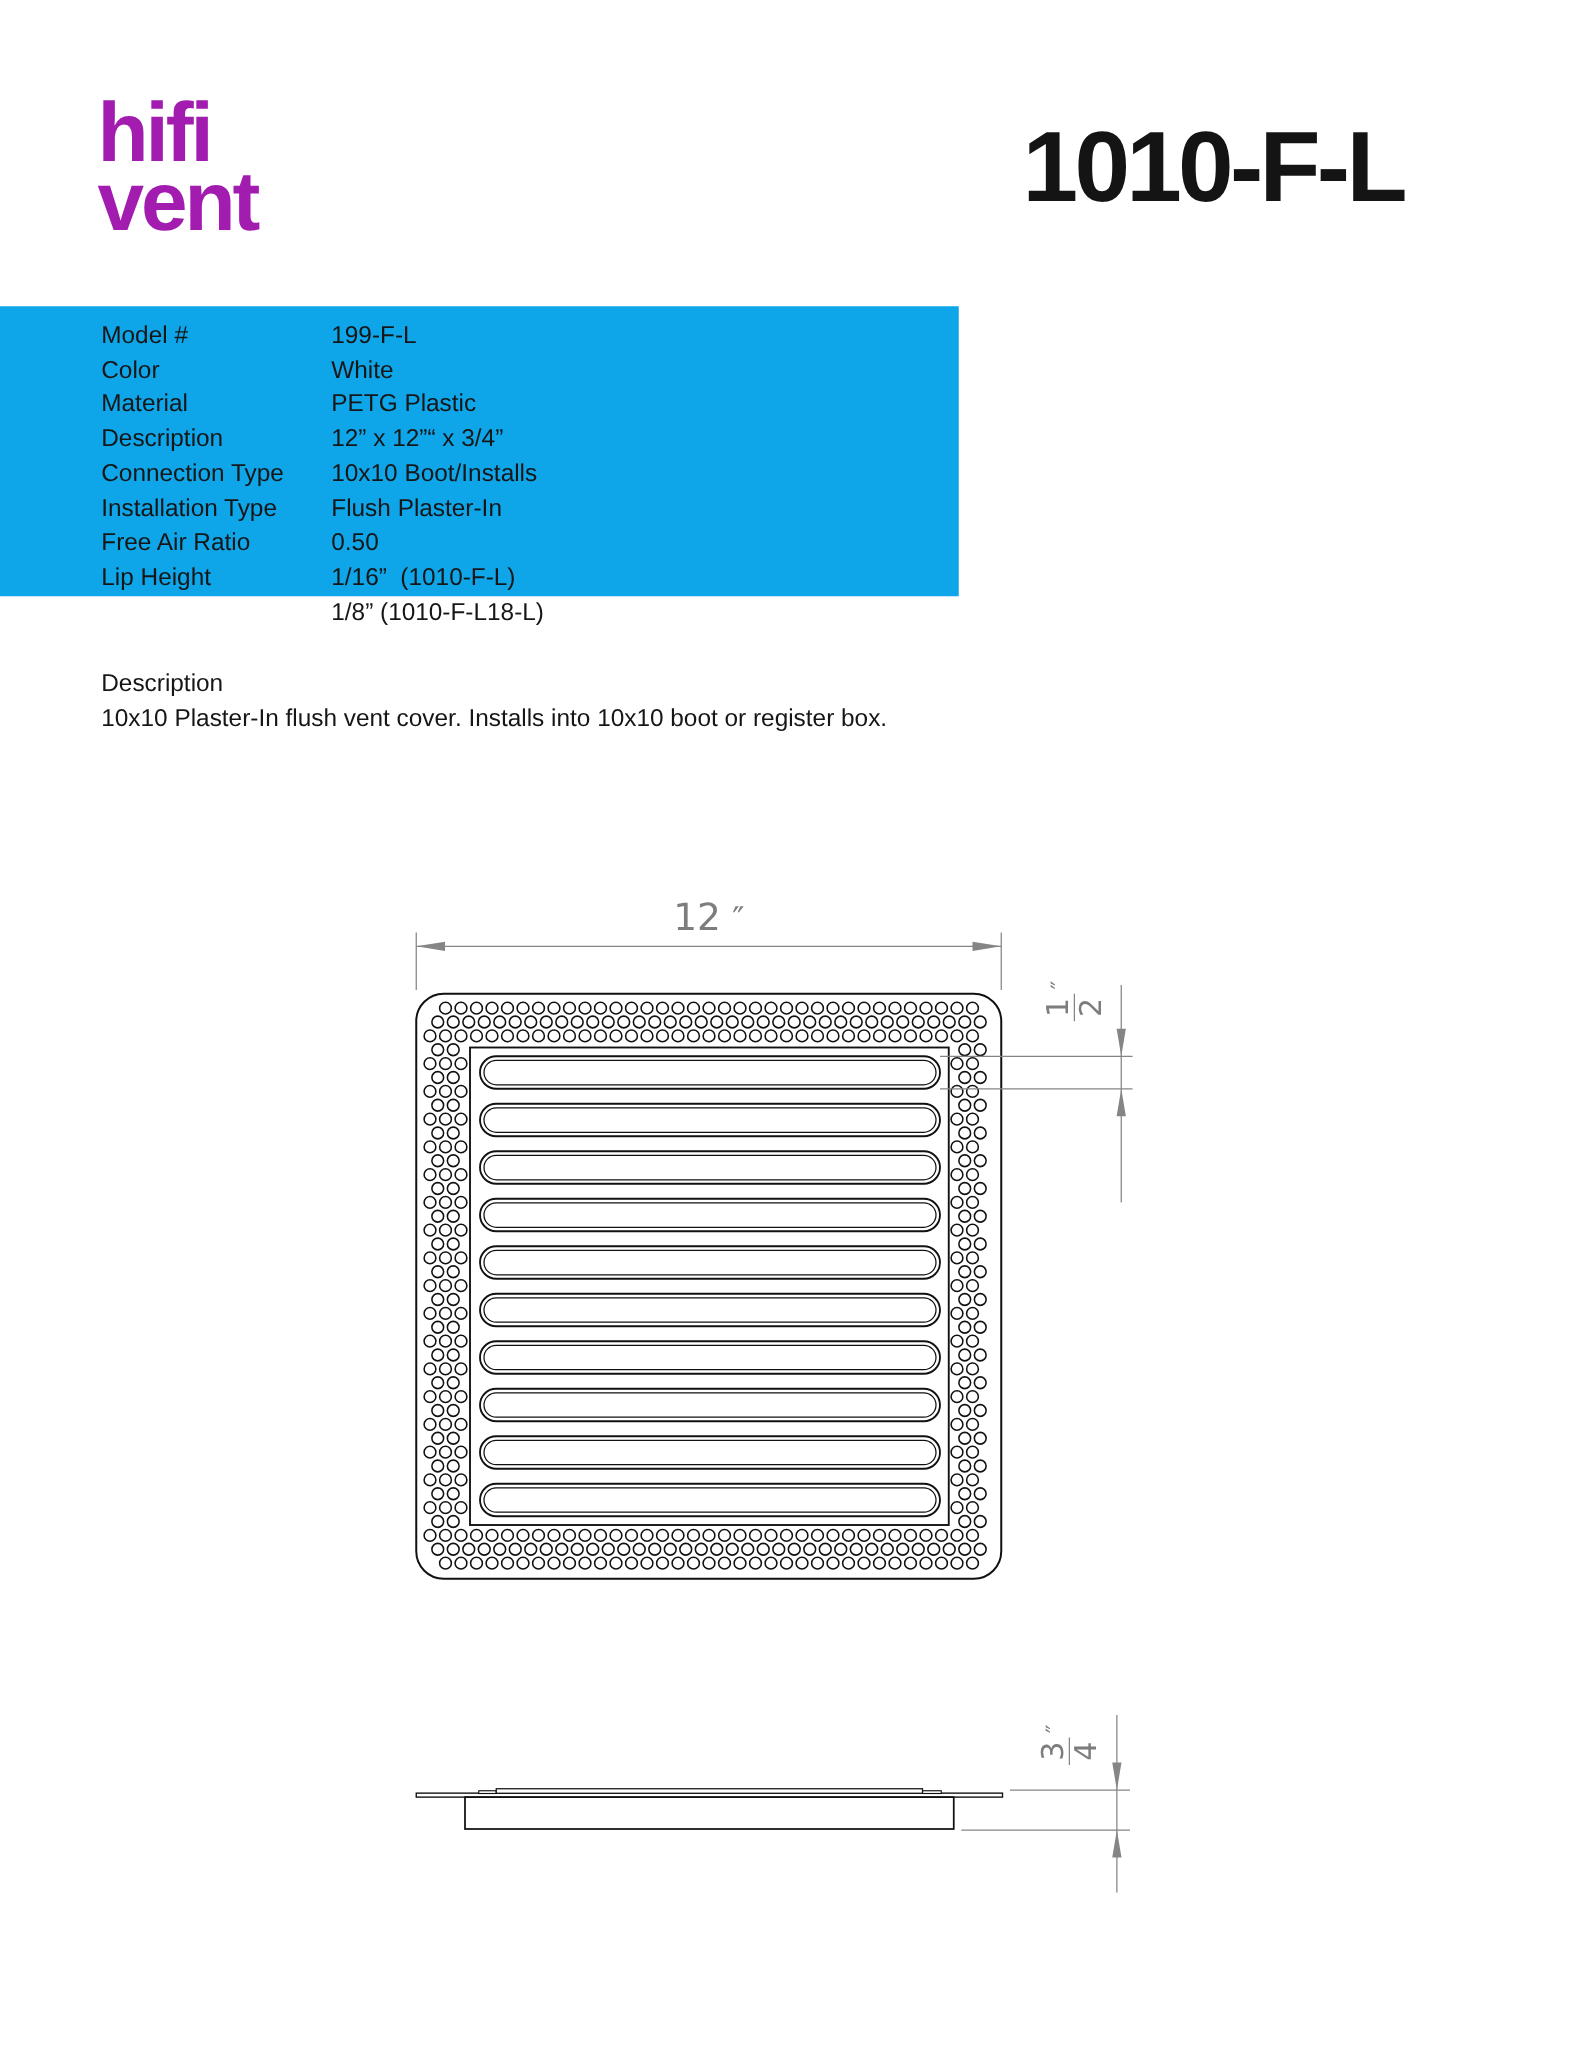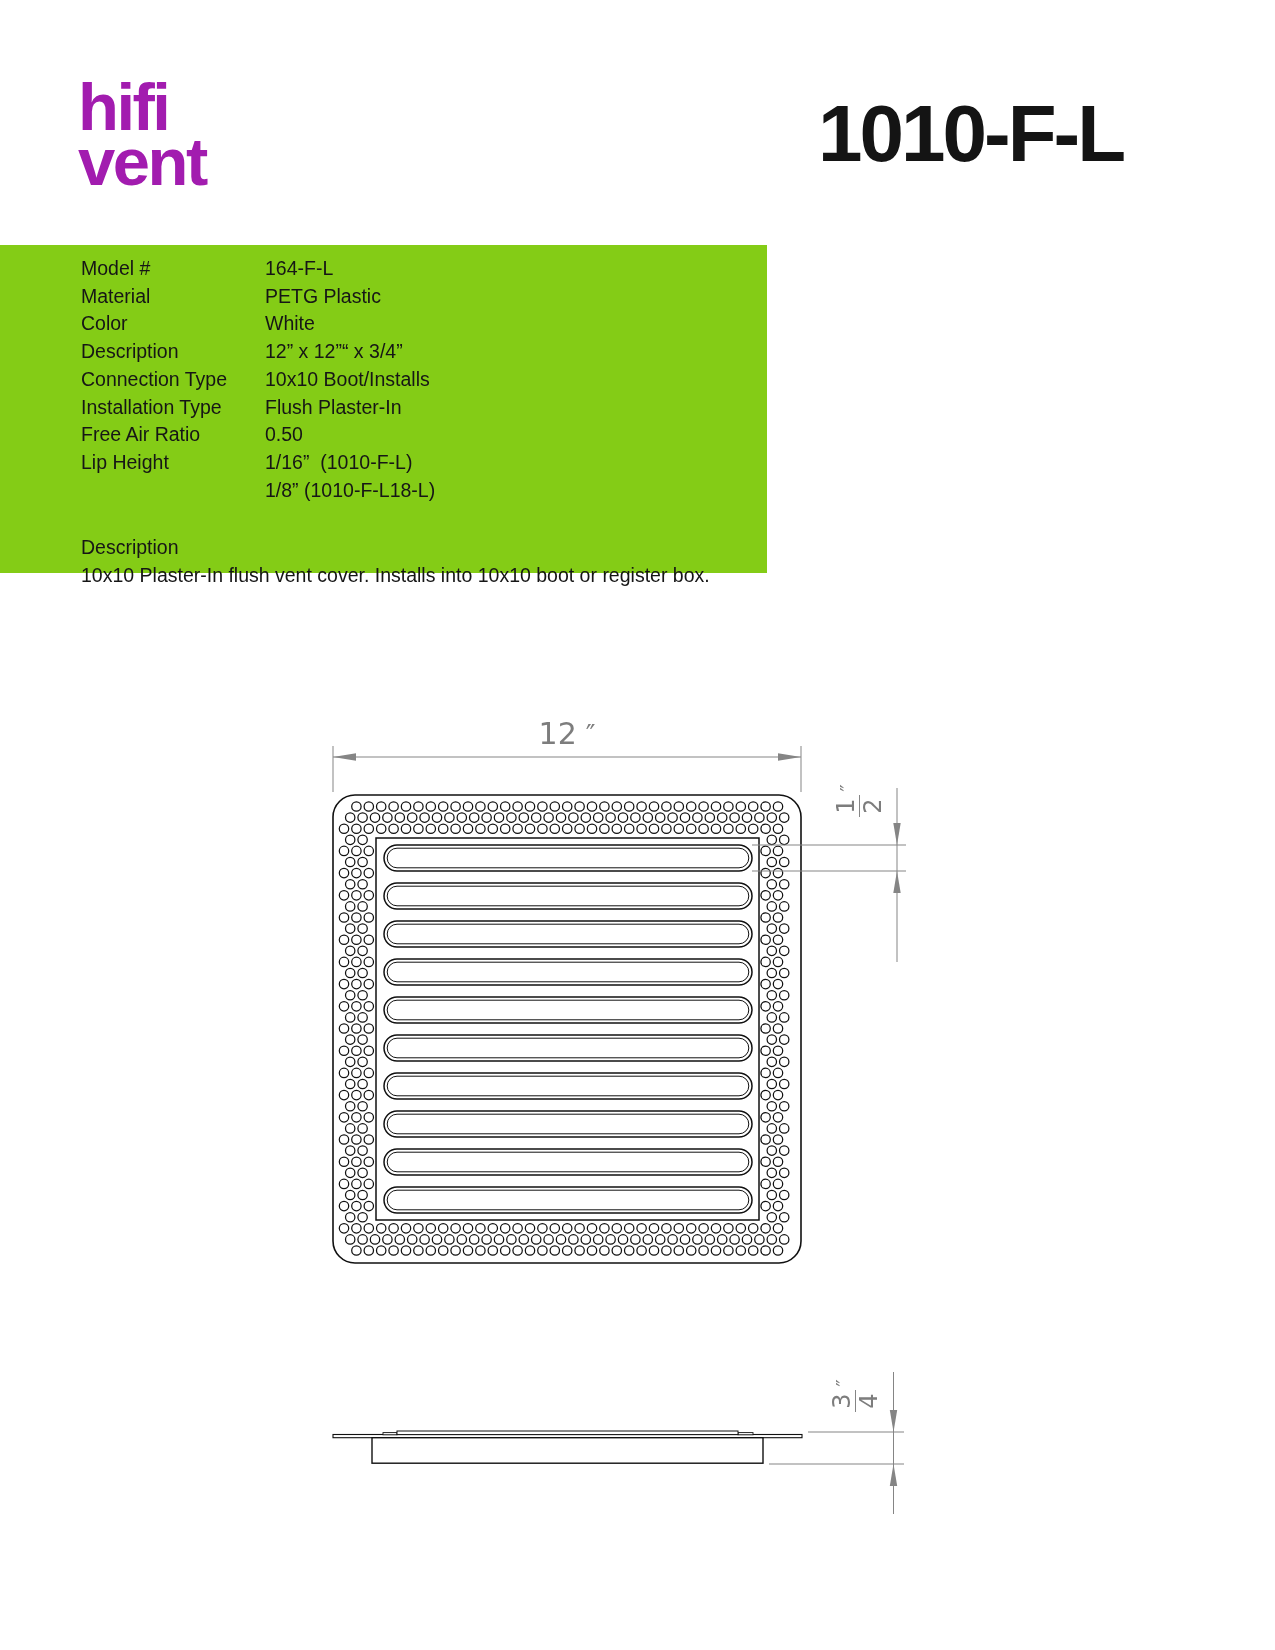--- a/index.html
+++ b/index.html
@@ -14,22 +14,22 @@
     color:#a21caf;
   }
   .logo div{white-space:nowrap;}
   .title{
     position:absolute;top:94px;right:152px;
     font-weight:bold;font-size:80px;letter-spacing:-3px;line-height:1;
     color:#141414;white-space:nowrap;margin-left:15px;
   }
   
   .spec-panel{
-    position:absolute;left:0;top:245px;width:767px;height:328px;
-    background:#84cc16;box-sizing:border-box;
+    position:absolute;left:0;top:245px;width:767px;height:232px;
+    background:#0ea5e9;box-sizing:border-box;
     padding:10px 0 0 81px;font-size:19.5px;color:#161616;
   }
   .spec-row{display:flex;line-height:27.7px;}
   .spec-label{width:184px;flex:0 0 184px;}
   .spec-value{white-space:pre-wrap;}
   .desc-label{margin-top:30px;line-height:27.7px;}
   .desc-text{line-height:27.7px;white-space:pre-wrap;}
   
   svg.drawing{position:absolute;left:0;top:0;width:1275px;height:1650px;}
   .outline{fill:#ffffff;stroke:#111111;}
@@ -44,29 +44,29 @@
 
   <div class="logo">
     <div>hifi</div>
     <div>vent</div>
   </div>
   <div class="title">1010-F-L</div>
 
   <div class="spec-panel">
     <div class="spec-row">
       <div class="spec-label">Model #</div>
-      <div class="spec-value">164-F-L</div>
+      <div class="spec-value">199-F-L</div>
+    </div>
+    <div class="spec-row">
+      <div class="spec-label">Color</div>
+      <div class="spec-value">White</div>
     </div>
     <div class="spec-row">
       <div class="spec-label">Material</div>
       <div class="spec-value">PETG Plastic</div>
-    </div>
-    <div class="spec-row">
-      <div class="spec-label">Color</div>
-      <div class="spec-value">White</div>
     </div>
     <div class="spec-row">
       <div class="spec-label">Description</div>
       <div class="spec-value">12” x 12”“ x 3/4”</div>
     </div>
     <div class="spec-row">
       <div class="spec-label">Connection Type</div>
       <div class="spec-value">10x10 Boot/Installs</div>
     </div>
     <div class="spec-row">

